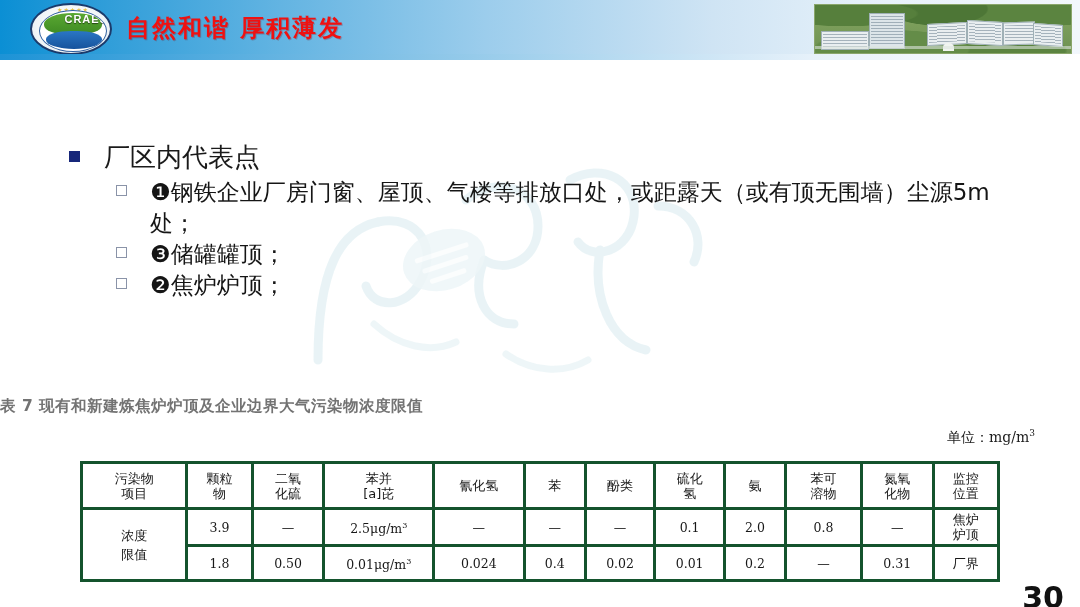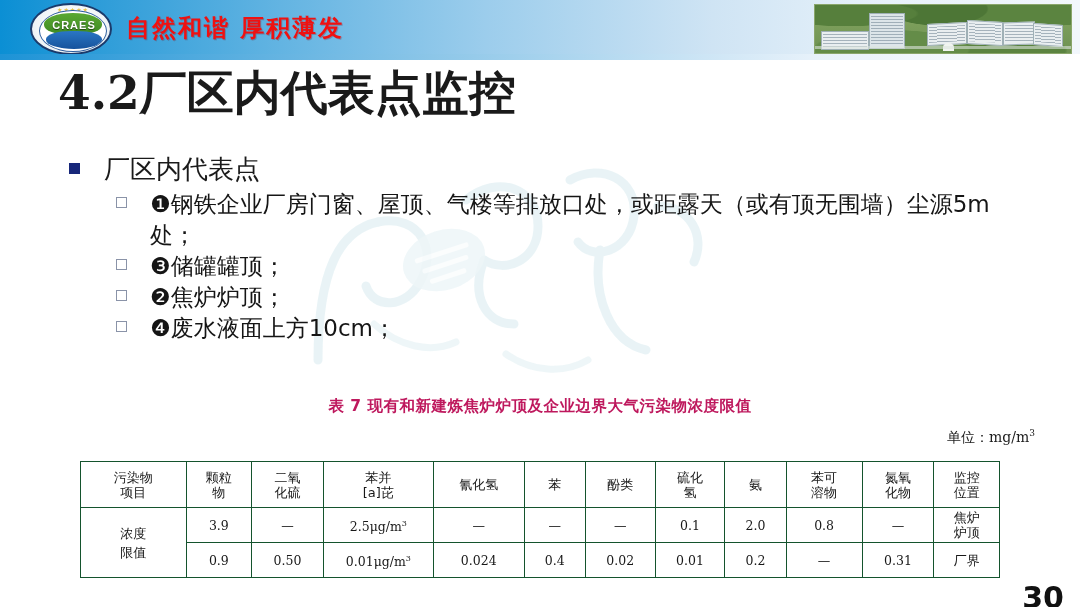--- a/index.html
+++ b/index.html
@@ -58,22 +58,22 @@
     border-radius: 50% 50% 45% 45%;
     background: linear-gradient(to bottom, #5aa832 0%, #3e8a23 100%);
   }
   .logo-blue {
     position: absolute; left: 6px; bottom: 2px;
     width: 56px; height: 18px;
     border-radius: 45% 45% 50% 50%;
     background: linear-gradient(to bottom, #2a76c4 0%, #17539c 100%);
   }
   .logo-text {
-    position: absolute; left: 0; top: 8px;
-    width: 68px; text-align: center;
+    position: absolute; left: 0; top: 2px;
+    width: 68px; text-align: right;
     font-size: 11px; font-weight: bold;
     letter-spacing: 1px;
     color: #ffffff;
     text-shadow: 0 1px 1px rgba(0,0,0,.55);
     font-family: "Liberation Sans", sans-serif;
   }
   .logo-stars {
     position: absolute; left: 0; top: 1px;
     width: 82px; text-align: center;
     font-size: 6px; color: #e8c34a; letter-spacing: 1px;
@@ -137,21 +137,21 @@
   
   .slide-title {
     position: absolute; left: 58px; top: 62px;
     font-size: 47px; font-weight: bold;
     color: #1a1a1a;
     letter-spacing: 0px;
     font-family: "DejaVu Serif", "Liberation Serif", serif;
     white-space: nowrap;
   }
 
-  .content { position: absolute; left: 0; top: 152px; width: 1080px; }
+  .content { position: absolute; left: 0; top: 140px; width: 1080px; }
 
   .lvl1 {
     position: relative;
     margin-left: 66px;
     font-size: 26px;
     color: #1a1a1a;
     font-family: "DejaVu Sans", "Liberation Sans", sans-serif;
     line-height: 34px;
     padding-left: 38px;
   }
@@ -175,23 +175,23 @@
   .lvl2 .hollow {
     position: absolute; left: 4px; top: 8px;
     width: 11px; height: 11px;
     border: 1.6px solid #8a93a8;
     background: transparent;
   }
 
   
   .table-caption {
     position: absolute; left: 0; top: 396px;
-    width: 1080px; text-align: center;
+    width: 1080px; 
     font-size: 15.5px; font-weight: bold;
-    color: #be185d;
+    color: #737373;
     font-family: "DejaVu Sans", "Liberation Sans", sans-serif;
     letter-spacing: .5px;
   }
   .table-units {
     position: absolute; right: 45px; top: 428px;
     font-size: 14px;
     color: #1a1a1a;
     font-family: "DejaVu Serif", "Liberation Serif", serif;
   }
   .table-units sup { font-size: 9px; }
@@ -199,21 +199,21 @@
   .data-table {
     position: absolute; left: 80px; top: 461px;
     width: 920px;
     border-collapse: collapse;
     font-family: "DejaVu Serif", "Liberation Serif", serif;
     font-size: 12.5px;
     color: #181818;
     background: rgba(255,255,255,.72);
   }
   .data-table th, .data-table td {
-    border: 1px solid #14532d;
+    border: 3px solid #14532d;
     text-align: center;
     vertical-align: middle;
     font-weight: normal;
     line-height: 15px;
     padding: 2px 1px;
   }
   .data-table thead th { height: 46px; }
   .data-table tbody td { height: 35px; }
   .data-table .rowlabel { width: 100px; font-size: 14px; line-height: 19px; }
   .data-table .cn { font-family: "DejaVu Sans", "Liberation Sans", sans-serif; font-size: 13px; }
@@ -288,21 +288,20 @@
       <rect x="146" y="140" width="56" height="5" rx="2" fill="#ffffff" opacity=".7" transform="rotate(-18 174 150)"></rect>
       <rect x="150" y="152" width="48" height="5" rx="2" fill="#ffffff" opacity=".7" transform="rotate(-18 174 150)"></rect>
       <rect x="154" y="164" width="38" height="5" rx="2" fill="#ffffff" opacity=".7" transform="rotate(-18 174 150)"></rect>
     </g>
     <g fill="none" stroke="#cde5ea" stroke-width="7" stroke-linecap="round">
       <path d="M104 214 C 128 236, 160 244, 186 232"></path>
       <path d="M236 244 C 262 262, 294 264, 318 250"></path>
     </g>
   </svg>
 
-  <div class="slide-title">4.2厂区内代表点监控</div>
 
   <div class="content">
 
     <div class="lvl1">
       <span class="sq"></span>
       <span>厂区内代表点</span>
     </div>
 
     <div class="lvl2-list">
 
@@ -314,24 +313,20 @@
       <div class="lvl2">
         <span class="hollow"></span>
         <span>❸</span><span>储罐罐顶；</span>
       </div>
 
       <div class="lvl2">
         <span class="hollow"></span>
         <span>❷</span><span>焦炉炉顶；</span>
       </div>
 
-      <div class="lvl2">
-        <span class="hollow"></span>
-        <span>❹</span><span>废水液面上方10cm；</span>
-      </div>
 
 
     </div>
   </div>
 
   <div class="table-caption">表 7   现有和新建炼焦炉炉顶及企业边界大气污染物浓度限值</div>
 
   <div class="table-units">
     <span>单位：</span><span>mg/m</span><sup>3</sup>
   </div>
@@ -414,21 +409,21 @@
         <td><span>0.1</span></td>
         <td><span>2.0</span></td>
         <td><span>0.8</span></td>
         <td><span>—</span></td>
         <td class="cn">
           <div>焦炉</div>
           <div>炉顶</div>
         </td>
       </tr>
       <tr>
-        <td><span>0.9</span></td>
+        <td><span>1.8</span></td>
         <td><span>0.50</span></td>
         <td><span class="sup-unit">0.01μg/m<sup>3</sup></span></td>
         <td><span>0.024</span></td>
         <td><span>0.4</span></td>
         <td><span>0.02</span></td>
         <td><span>0.01</span></td>
         <td><span>0.2</span></td>
         <td><span>—</span></td>
         <td><span>0.31</span></td>
         <td class="cn">

